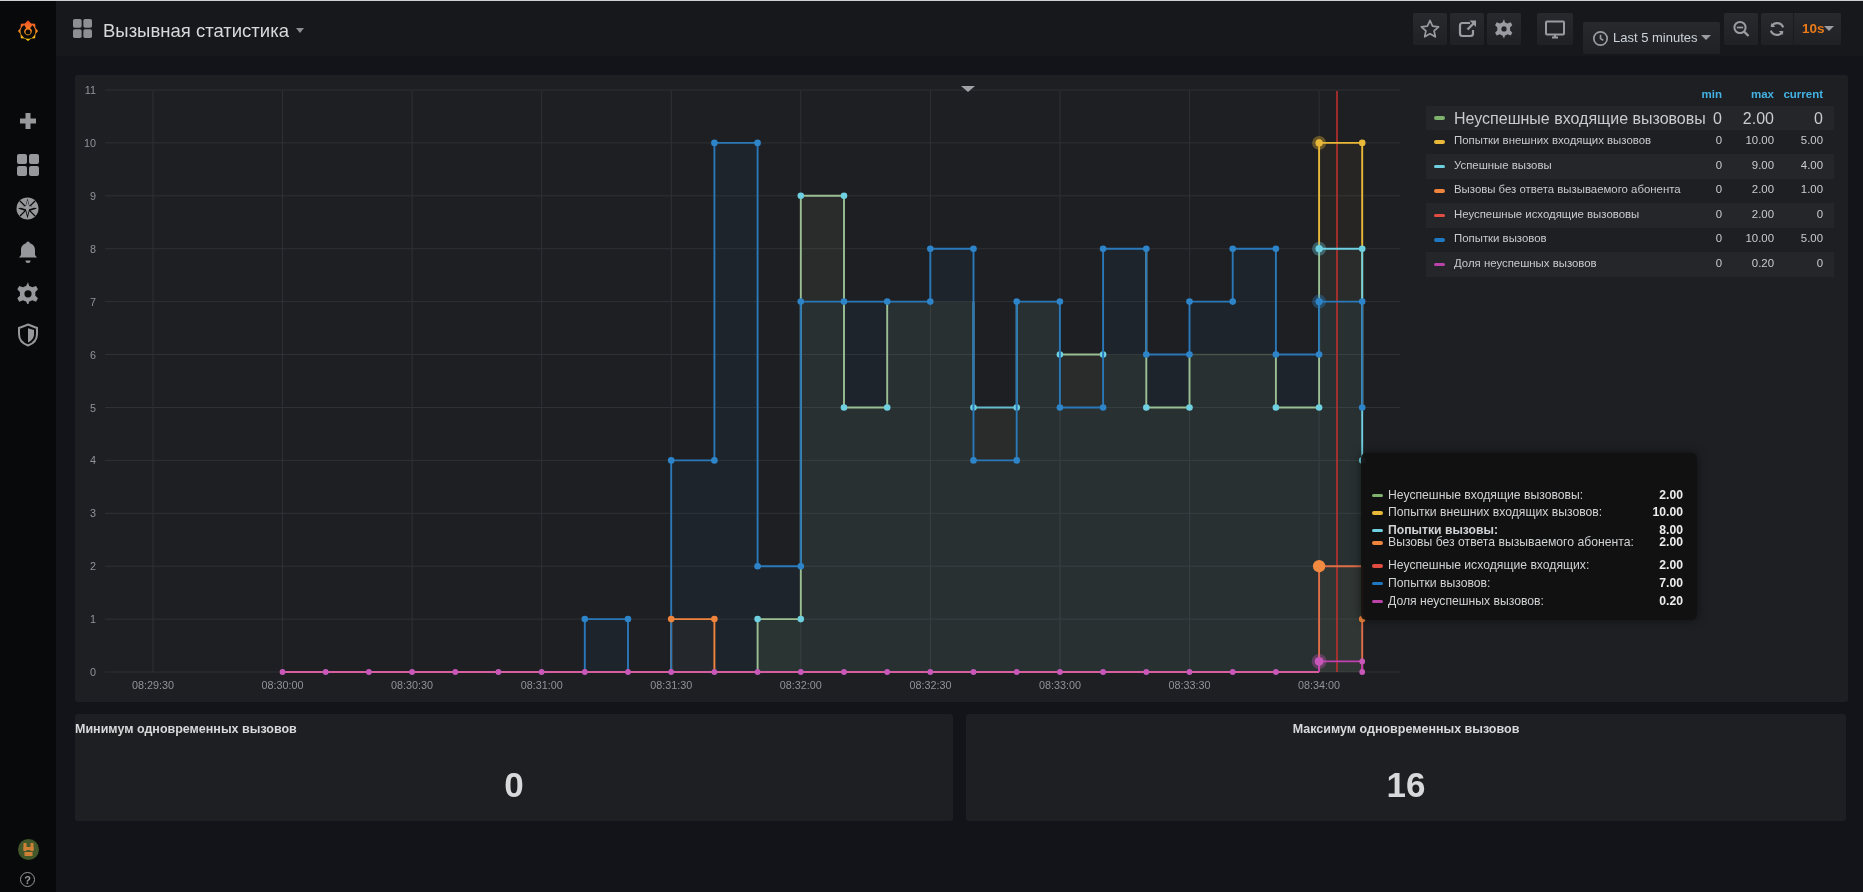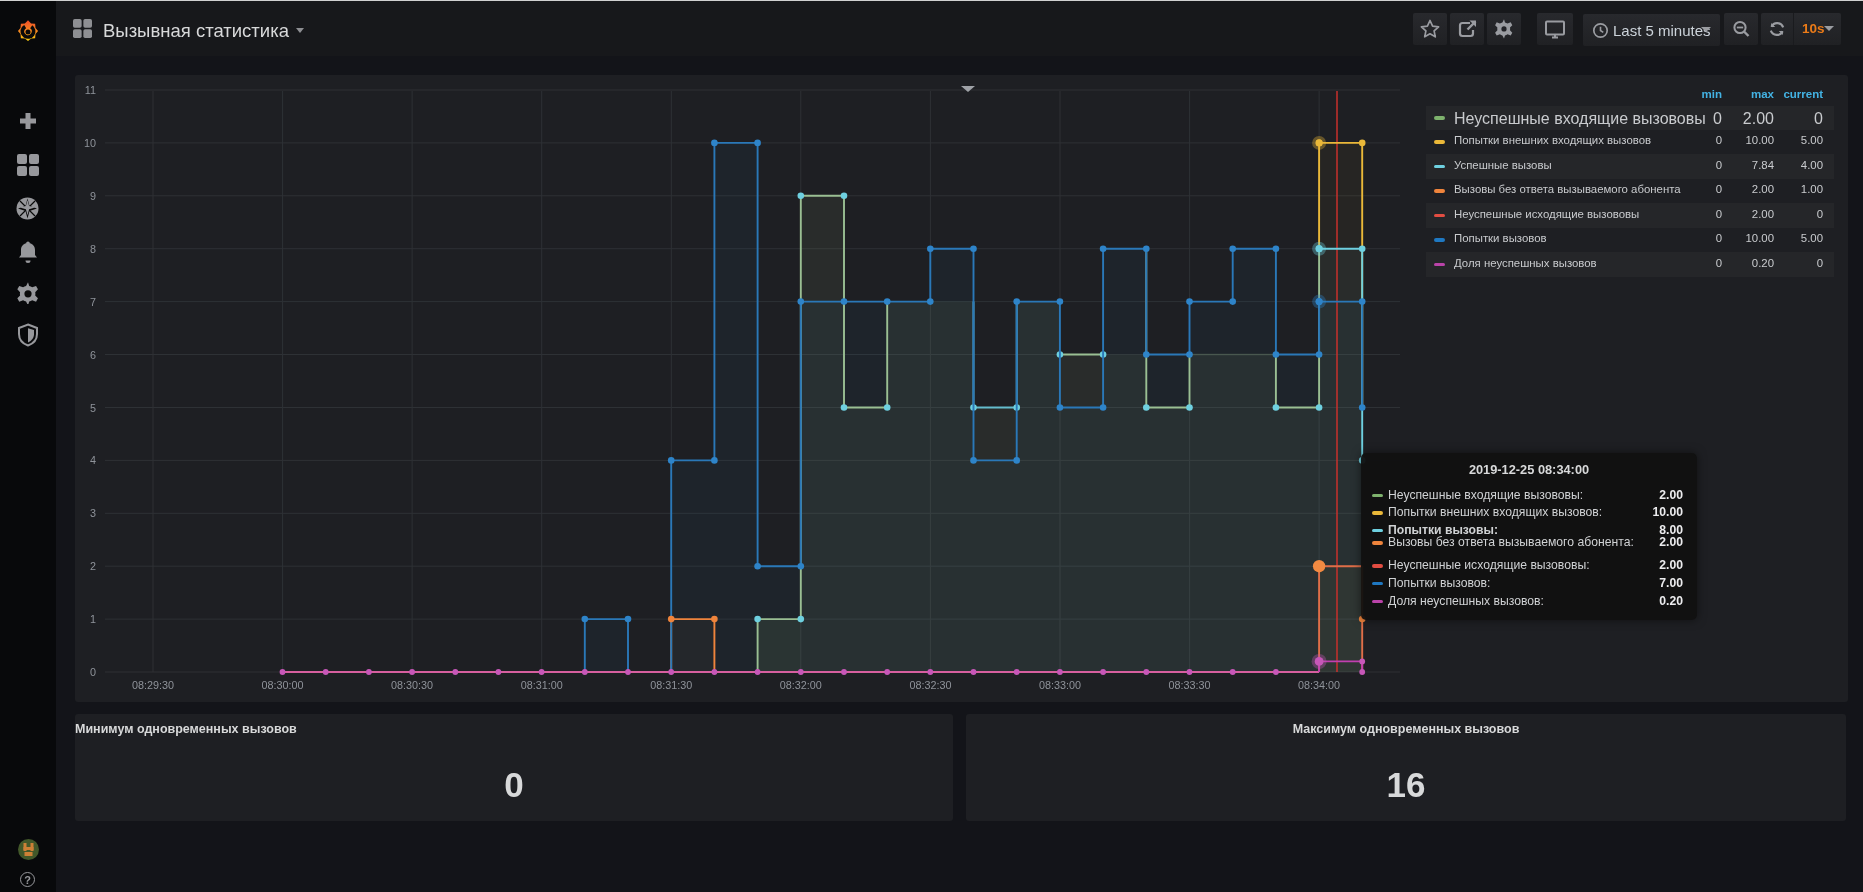--- a/index.html
+++ b/index.html
@@ -27,21 +27,21 @@
       <path d="M19.5 7.5h6.5v6.5z" fill="#9a9ca1"></path>
     </svg></div>
 <div style="position:absolute;top:13px;height:32px;background:linear-gradient(#28292d,#202124);border-radius:2px;left:1487px;width:34px"><svg width="34" height="32" viewBox="0 0 34 32">
       <path d="M17 8l1 3.2a6 6 0 0 1 2.5 1.05l3.2-1.1 1.6 2.8-2.3 2.4a6 6 0 0 1 0 2.7l2.3 2.4-1.6 2.8-3.2-1.1a6 6 0 0 1-2.5 1.05L17 27.4 15.4 24.2a6 6 0 0 1-2.5-1.05l-3.2 1.1-1.6-2.8 2.3-2.4a6 6 0 0 1 0-2.7l-2.3-2.4 1.6-2.8 3.2 1.1a6 6 0 0 1 2.5-1.05z" fill="#9a9ca1" transform="translate(0,-1.8)"></path>
       <circle cx="17" cy="15.9" r="2.6" fill="#222327"></circle>
     </svg></div>
 <div style="position:absolute;top:13px;height:32px;background:linear-gradient(#28292d,#202124);border-radius:2px;left:1537px;width:36px"><svg width="36" height="32" viewBox="0 0 36 32">
       <rect x="9" y="8.5" width="18" height="13" rx="1" fill="none" stroke="#9a9ca1" stroke-width="2"></rect>
       <path d="M15 24.5h6M18 21.5v3" stroke="#9a9ca1" stroke-width="2"></path>
     </svg></div>
-<div style="position:absolute;top:14px;height:32px;background:linear-gradient(#28292d,#202124);border-radius:2px;left:1583px;width:137px;color:#ccd3da;font-size:15px">
+<div style="position:absolute;top:22px;height:32px;background:linear-gradient(#28292d,#202124);border-radius:2px;left:1583px;width:137px;color:#ccd3da;font-size:13px">
     <svg width="17" height="17" viewBox="0 0 16 16" style="position:absolute;left:9px;top:8px">
       <circle cx="8" cy="8" r="6.3" fill="none" stroke="#9a9ca1" stroke-width="1.6"></circle>
       <path d="M8 4.5V8l2.6 1.8" stroke="#9a9ca1" stroke-width="1.5" fill="none"></path>
     </svg>
     <span style="position:absolute;left:30px;top:8px">Last 5 minutes</span>
     <span style="position:absolute;right:9px;top:13px;width:0;height:0;border-left:5px solid transparent;border-right:5px solid transparent;border-top:5px solid #9a9ca1"></span>
   </div>
 <div style="position:absolute;top:13px;height:32px;background:linear-gradient(#28292d,#202124);border-radius:2px;left:1724px;width:34px"><svg width="34" height="32" viewBox="0 0 34 32">
       <circle cx="16" cy="14.5" r="5.6" fill="none" stroke="#9a9ca1" stroke-width="2"></circle>
       <path d="M12.8 14.5h6.4" stroke="#9a9ca1" stroke-width="1.8"></path>
@@ -228,21 +228,21 @@
     <span style="position:absolute;left:8px;top:10.5px;width:11px;height:3.6px;border-radius:2px;background:#eab839"></span>
     <span style="position:absolute;left:28px;top:4.5px">Попытки внешних входящих вызовов</span>
     <span style="position:absolute;right:112px;top:4.5px">0</span>
     <span style="position:absolute;right:60px;top:4.5px">10.00</span>
     <span style="position:absolute;right:11px;top:4.5px">5.00</span>
   </div>
 <div style="position:absolute;left:1426px;top:154.4px;width:408px;height:24.4px;background:rgba(255,255,255,0.032);font-size:11.4px;color:#c9cbce">
     <span style="position:absolute;left:8px;top:10.5px;width:11px;height:3.6px;border-radius:2px;background:#6ed0e0"></span>
     <span style="position:absolute;left:28px;top:4.5px">Успешные вызовы</span>
     <span style="position:absolute;right:112px;top:4.5px">0</span>
-    <span style="position:absolute;right:60px;top:4.5px">7.84</span>
+    <span style="position:absolute;right:60px;top:4.5px">9.00</span>
     <span style="position:absolute;right:11px;top:4.5px">4.00</span>
   </div>
 <div style="position:absolute;left:1426px;top:178.8px;width:408px;height:24.4px;font-size:11.4px;color:#c9cbce">
     <span style="position:absolute;left:8px;top:10.5px;width:11px;height:3.6px;border-radius:2px;background:#ef843c"></span>
     <span style="position:absolute;left:28px;top:4.5px">Вызовы без ответа вызываемого абонента</span>
     <span style="position:absolute;right:112px;top:4.5px">0</span>
     <span style="position:absolute;right:60px;top:4.5px">2.00</span>
     <span style="position:absolute;right:11px;top:4.5px">1.00</span>
   </div>
 <div style="position:absolute;left:1426px;top:203.3px;width:408px;height:24.4px;background:rgba(255,255,255,0.032);font-size:11.4px;color:#c9cbce">
@@ -260,21 +260,20 @@
     <span style="position:absolute;right:11px;top:4.5px">5.00</span>
   </div>
 <div style="position:absolute;left:1426px;top:252.2px;width:408px;height:24.4px;background:rgba(255,255,255,0.032);font-size:11.4px;color:#c9cbce">
     <span style="position:absolute;left:8px;top:10.5px;width:11px;height:3.6px;border-radius:2px;background:#ba43a9"></span>
     <span style="position:absolute;left:28px;top:4.5px">Доля неуспешных вызовов</span>
     <span style="position:absolute;right:112px;top:4.5px">0</span>
     <span style="position:absolute;right:60px;top:4.5px">0.20</span>
     <span style="position:absolute;right:11px;top:4.5px">0</span>
   </div>
 <div style="position:absolute;left:1361px;top:453px;width:336px;height:167px;background:rgba(17,17,17,0.96);border-radius:5px;box-shadow:0 0 10px rgba(0,0,0,0.5);font-size:12.2px;color:#d0d2d4">
-    <div style="text-align:center;padding-top:9px;font-weight:bold;font-size:12.8px;color:#d8d9da">2019-12-25 08:34:00</div>
     <div style="position:absolute;left:0;top:33.5px;width:100%;height:17.7px;">
       <span style="position:absolute;left:11px;top:7px;width:11px;height:3.6px;border-radius:2px;background:#7eb26d"></span>
       <span style="position:absolute;left:27px;top:1px">Неуспешные входящие вызововы:</span>
       <span style="position:absolute;right:14px;top:1px;font-weight:bold;color:#ececee">2.00</span>
     </div>
     <div style="position:absolute;left:0;top:51.2px;width:100%;height:17.7px;">
       <span style="position:absolute;left:11px;top:7px;width:11px;height:3.6px;border-radius:2px;background:#eab839"></span>
       <span style="position:absolute;left:27px;top:1px">Попытки внешних входящих вызовов:</span>
       <span style="position:absolute;right:14px;top:1px;font-weight:bold;color:#ececee">10.00</span>
     </div>
@@ -283,21 +282,21 @@
       <span style="position:absolute;left:27px;top:1px">Попытки вызовы:</span>
       <span style="position:absolute;right:14px;top:1px;font-weight:bold;color:#ececee">8.00</span>
     </div>
     <div style="position:absolute;left:0;top:81px;width:100%;height:17.7px;">
       <span style="position:absolute;left:11px;top:7px;width:11px;height:3.6px;border-radius:2px;background:#ef843c"></span>
       <span style="position:absolute;left:27px;top:1px">Вызовы без ответа вызываемого абонента:</span>
       <span style="position:absolute;right:14px;top:1px;font-weight:bold;color:#ececee">2.00</span>
     </div>
     <div style="position:absolute;left:0;top:104.1px;width:100%;height:17.7px;">
       <span style="position:absolute;left:11px;top:7px;width:11px;height:3.6px;border-radius:2px;background:#e24d42"></span>
-      <span style="position:absolute;left:27px;top:1px">Неуспешные исходящие вызововы:</span>
+      <span style="position:absolute;left:27px;top:1px">Неуспешные исходящие входящих:</span>
       <span style="position:absolute;right:14px;top:1px;font-weight:bold;color:#ececee">2.00</span>
     </div>
     <div style="position:absolute;left:0;top:121.8px;width:100%;height:17.7px;text-align:center;">
       <span style="position:absolute;left:11px;top:7px;width:11px;height:3.6px;border-radius:2px;background:#1f78c1"></span>
       <span style="position:absolute;left:27px;top:1px">Попытки вызовов:</span>
       <span style="position:absolute;right:14px;top:1px;font-weight:bold;color:#ececee">7.00</span>
     </div>
     <div style="position:absolute;left:0;top:139.5px;width:100%;height:17.7px;">
       <span style="position:absolute;left:11px;top:7px;width:11px;height:3.6px;border-radius:2px;background:#ba43a9"></span>
       <span style="position:absolute;left:27px;top:1px">Доля неуспешных вызовов:</span>

